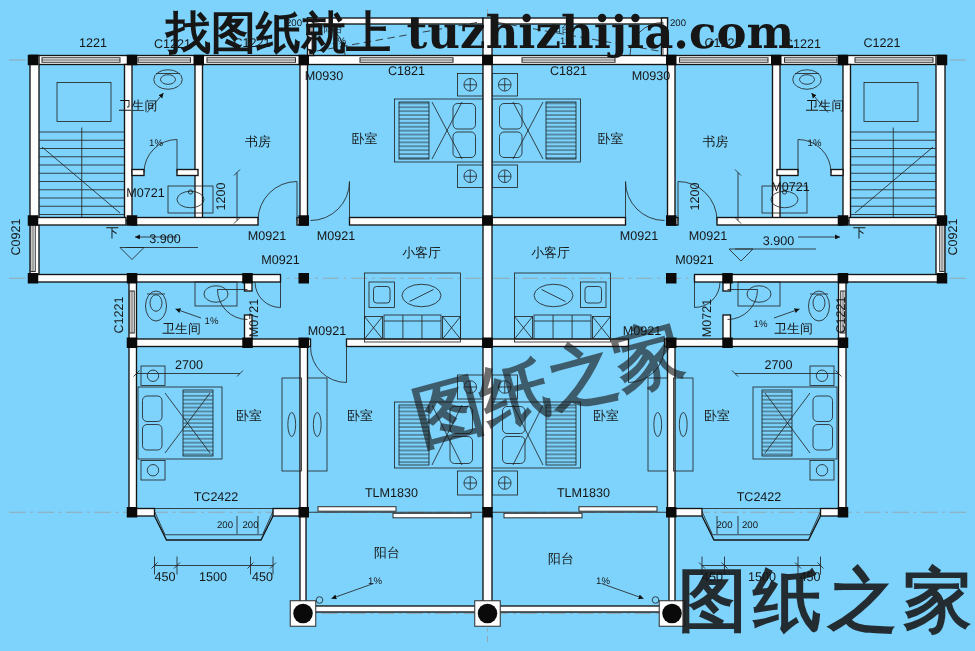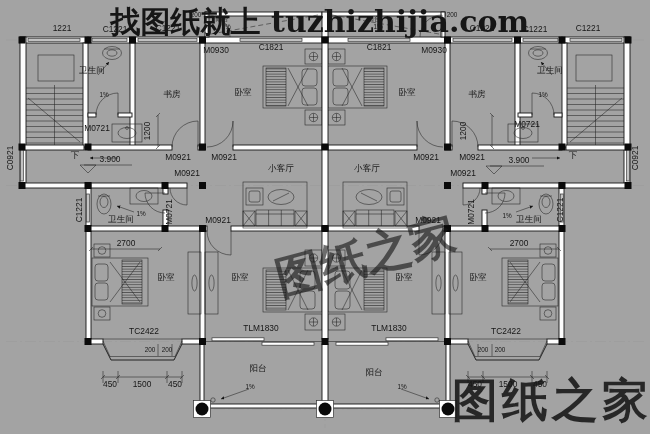--- a/index.html
+++ b/index.html
@@ -1,16 +1,16 @@
 <!DOCTYPE html>
 <html><head>
 <meta charset="utf-8">
 <style>
   html,body{margin:0;padding:0;background:#ffffff;}
-  .stage{position:relative;width:650px;height:434px;background:#a3a3a3;overflow:hidden;}
+  .stage{position:relative;width:650px;height:434px;background:#7dd3fc;overflow:hidden;}
   svg text{font-family:"Liberation Sans","DejaVu Sans",sans-serif;fill:#161616;}
   .t  {font-size:8.4px;}
   .tc {font-size:8.6px;}
   .ts {font-size:6.4px;}
   .w  {fill:#fdfdfd;stroke:#141414;stroke-width:0.9;}
   .ln {stroke:#141414;stroke-width:0.9;fill:none;}
   .tn {stroke:#222;stroke-width:0.55;fill:none;}
   .win{fill:#fff;stroke:#333;stroke-width:0.7;}
   .col{fill:#0a0a0a;stroke:none;}
   .ax {stroke:#999;stroke-width:0.5;fill:none;stroke-dasharray:11 3 2 3;}

